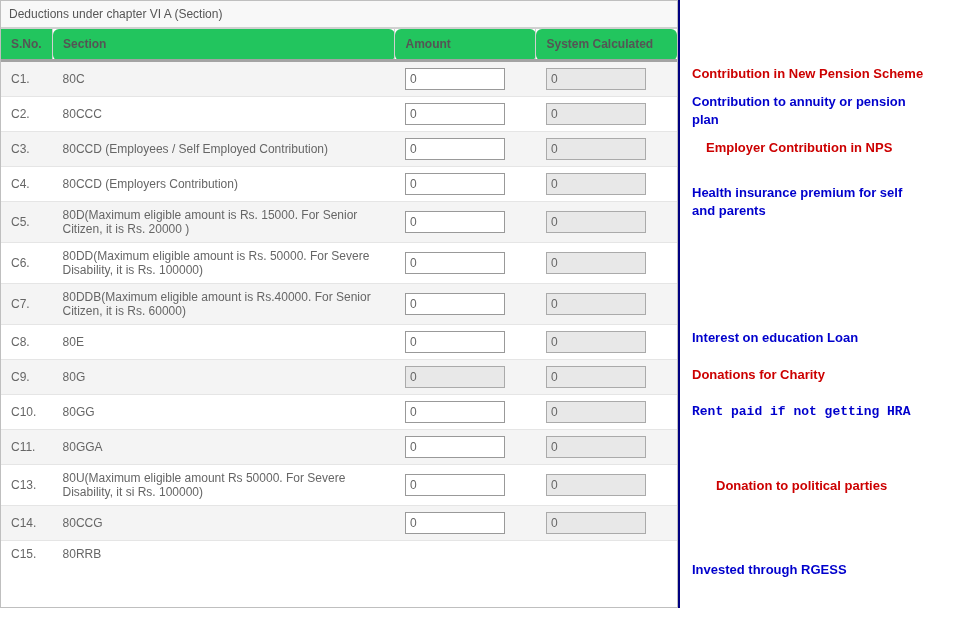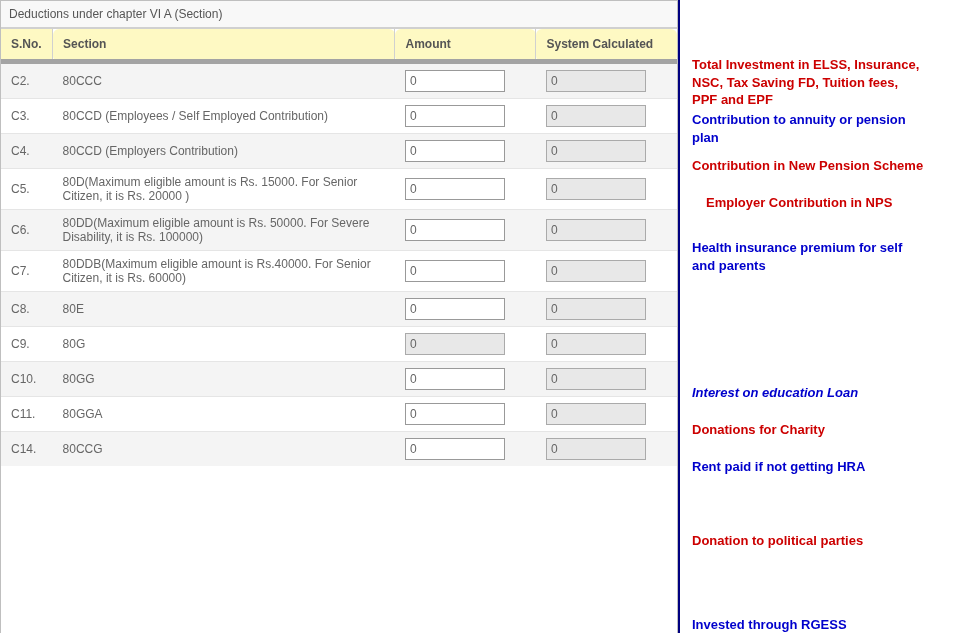--- a/index.html
+++ b/index.html
@@ -37,23 +37,23 @@
     table {
       width: 100%;
       border-collapse: collapse;
     }
     thead th {
       text-align: left;
       padding: 8px 10px;
       font-size: 12px;
       font-weight: bold;
       color: #555;
-      background: #fef9c3;
+      background: #22c55e;
       border-top: 1px solid #d0d0d0;
-      border-bottom: 5px solid #a3a3a3;
+      border-bottom: 3px solid #a3a3a3;
     }
     thead th + th {
       border-left: 1px solid #d0d0d0;
       border-radius: 6px;
     }
     tbody td {
       padding: 6px 10px;
       vertical-align: middle;
       font-size: 12px;
       color: #666;
@@ -124,20 +124,26 @@
       <thead>
         <tr>
           <th class="col-sno">S.No.</th>
           <th class="col-section">Section</th>
           <th class="col-amount">Amount</th>
           <th class="col-syscalc">System Calculated</th>
         </tr>
       </thead>
       <tbody id="table-body">
           <tr>
+            <td class="col-sno">C1.</td>
+            <td class="col-section">80C</td>
+            <td class="col-amount"><input type="text" class="amount-input" value="0" style=""></td>
+            <td class="col-syscalc"><input type="text" class="syscalc-input" readonly="" value="0" style=""></td>
+          </tr>
+          <tr>
             <td class="col-sno">C2.</td>
             <td class="col-section">80CCC</td>
             <td class="col-amount"><input type="text" class="amount-input" value="0" style=""></td>
             <td class="col-syscalc"><input type="text" class="syscalc-input" readonly="" value="0" style=""></td>
           </tr>
           <tr>
             <td class="col-sno">C3.</td>
             <td class="col-section">80CCD (Employees / Self Employed Contribution)</td>
             <td class="col-amount"><input type="text" class="amount-input" value="0" style=""></td>
             <td class="col-syscalc"><input type="text" class="syscalc-input" readonly="" value="0" style=""></td>
@@ -184,62 +190,69 @@
             <td class="col-amount"><input type="text" class="amount-input" value="0" style=""></td>
             <td class="col-syscalc"><input type="text" class="syscalc-input" readonly="" value="0" style=""></td>
           </tr>
           <tr>
             <td class="col-sno">C11.</td>
             <td class="col-section">80GGA</td>
             <td class="col-amount"><input type="text" class="amount-input" value="0" style=""></td>
             <td class="col-syscalc"><input type="text" class="syscalc-input" readonly="" value="0" style=""></td>
           </tr>
           <tr>
+            <td class="col-sno">C13.</td>
+            <td class="col-section">80U(Maximum eligible amount Rs 50000. For Severe Disability, it si Rs. 100000)</td>
+            <td class="col-amount"><input type="text" class="amount-input" value="0" style=""></td>
+            <td class="col-syscalc"><input type="text" class="syscalc-input" readonly="" value="0" style=""></td>
+          </tr>
+          <tr>
             <td class="col-sno">C14.</td>
             <td class="col-section">80CCG</td>
             <td class="col-amount"><input type="text" class="amount-input" value="0" style=""></td>
             <td class="col-syscalc"><input type="text" class="syscalc-input" readonly="" value="0" style=""></td>
+          </tr>
+          <tr>
+            <td class="col-sno">C15.</td>
+            <td class="col-section">80RRB</td>
+            <td class="col-amount"></td>
+            <td class="col-syscalc"></td>
           </tr>
         </tbody>
     </table>
   </div>
   <div class="right-panel" id="annotations">
     <div style="height:55px"></div>
-  <div class="ann-row" style="height: 55px;">
-        <div class="annotation red" style="white-space: pre-line;">Total Investment in ELSS, Insurance,
- NSC, Tax Saving FD, Tuition fees,
- PPF and EPF</div>
+      <div class="ann-row" style="height: 37px;">
+        <div class="annotation red" style="white-space: pre-line;">Contribution in New Pension Scheme</div>
       </div>
       <div class="ann-row" style="height: 37px;">
         <div class="annotation blue" style="white-space: pre-line;"> Contribution to annuity or pension
   plan</div>
-      </div>
-      <div class="ann-row" style="height: 37px;">
-        <div class="annotation red" style="white-space: pre-line;">Contribution in New Pension Scheme</div>
       </div>
       <div class="ann-row" style="height: 37px;">
         <div class="annotation red" style="white-space: pre-line; margin-left: 14px;">Employer Contribution in NPS</div>
       </div>
       <div class="ann-row" style="height: 47px; margin-top: 12px;">
         <div class="annotation blue" style="white-space: pre-line;">Health insurance premium for self
  and parents</div>
       </div>
       <div class="ann-row" style="height: 47px;"></div>
       <div class="ann-row" style="height: 47px;"></div>
-      <div class="ann-row" style="height: 37px; font-style: italic;">
+      <div class="ann-row" style="height: 37px;">
         <div class="annotation blue" style="white-space: pre-line;">Interest on education Loan</div>
       </div>
       <div class="ann-row" style="height: 37px;">
         <div class="annotation red" style="white-space: pre-line;">Donations for Charity</div>
       </div>
       <div class="ann-row" style="height: 37px;">
-        <div class="annotation blue" style="white-space: pre-line;">Rent paid if not getting HRA</div>
+        <div class="annotation blue" style="white-space: pre-line; font-family: Liberation Mono, monospace;">Rent paid if not getting HRA</div>
       </div>
       <div class="ann-row" style="height: 37px;"></div>
-      <div class="ann-row" style="height: 37px;">
+      <div class="ann-row" style="height: 37px; margin-left: 24px;">
         <div class="annotation red" style="white-space: pre-line;"> Donation to political parties</div>
       </div>
       <div class="ann-row" style="height: 47px;"></div>
       <div class="ann-row" style="height: 37px;">
         <div class="annotation blue" style="white-space: pre-line;">Invested through RGESS</div>
       </div>
       <div class="ann-row" style="height: 20px;"></div>
     </div>
 </div>
 

